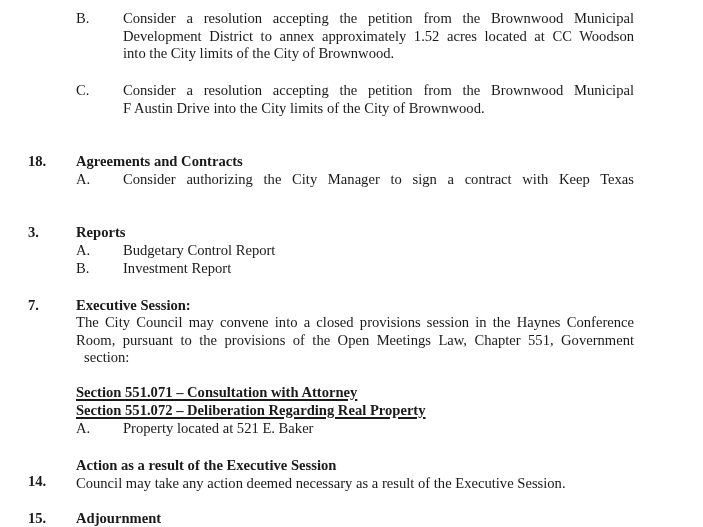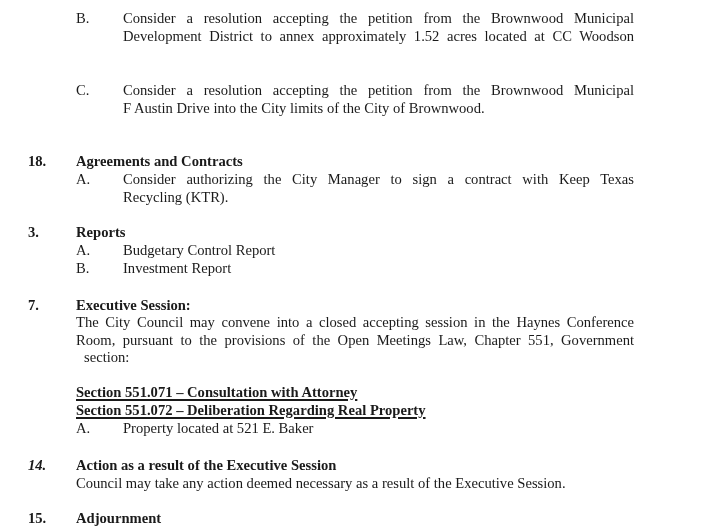--- a/index.html
+++ b/index.html
@@ -75,66 +75,66 @@
     }
   </style>
 </head>
 <body>
 
 <div>
   <span class="letter" style="top:10px;">B.</span>
   <div class="item-text" style="top:10px;">
     <span class="line">Consider a resolution accepting the petition from the Brownwood Municipal</span>
     <span class="line">Development District to annex approximately 1.52 acres located at CC Woodson</span>
+    <span class="line last">into the City limits of the City of Brownwood.</span>
   </div>
 </div>
 
 <div>
   <span class="letter" style="top:82px;">C.</span>
   <div class="item-text" style="top:82px;">
     <span class="line">Consider a resolution accepting the petition from the Brownwood Municipal</span>
     <span class="line last">F Austin Drive into the City limits of the City of Brownwood.</span>
   </div>
 </div>
 
 <div>
   <span class="num" style="top:153px;">18.</span>
   <span class="heading" style="top:153px;">Agreements and Contracts</span>
   <span class="letter" style="top:171px;">A.</span>
   <div class="item-text" style="top:171px;">
     <span class="line">Consider authorizing the City Manager to sign a contract with Keep Texas</span>
-    <span class="line last">Recycling (KTR).</span>
   </div>
 </div>
 
 <div>
   <span class="num" style="top:224px;">3.</span>
   <span class="heading" style="top:224px;">Reports</span>
   <span class="letter" style="top:242px;">A.</span>
   <span class="plain" style="top:242px;">Budgetary Control Report</span>
   <span class="letter" style="top:260px;">B.</span>
   <span class="plain" style="top:260px;">Investment Report</span>
 </div>
 
 <div>
   <span class="num" style="top:297px;">7.</span>
   <span class="heading" style="top:297px;">Executive Session:</span>
   <div class="para" style="top:314px;">
-    <span class="line">The City Council may convene into a closed accepting session in the Haynes Conference</span>
+    <span class="line">The City Council may convene into a closed provisions session in the Haynes Conference</span>
     <span class="line">Room, pursuant to the provisions of the Open Meetings Law, Chapter 551, Government</span>
     <span class="line last">section:</span>
   </div>
   <span class="section-ref" style="top:384px;">Section 551.071 – Consultation with Attorney</span>
   <span class="section-ref" style="top:402px;">Section 551.072 – Deliberation Regarding Real Property</span>
   <span class="letter" style="top:420px;">A.</span>
   <span class="plain" style="top:420px;">Property located at 521 E. Baker</span>
 </div>
 
 <div>
-  <span class="num" style="top:457px;font-style:italic;">14.</span>
+  <span class="num" style="top:473px;">14.</span>
   <span class="heading" style="top:457px;text-align:center;">Action as a result of the Executive Session</span>
   <span class="abs" style="top:475px; left:76px;">Council may take any action deemed necessary as a result of the Executive Session.</span>
 </div>
 
 <div>
   <span class="num" style="top:510px;">15.</span>
   <span class="heading" style="top:510px;">Adjournment</span>
 </div>
 
 </body></html>

